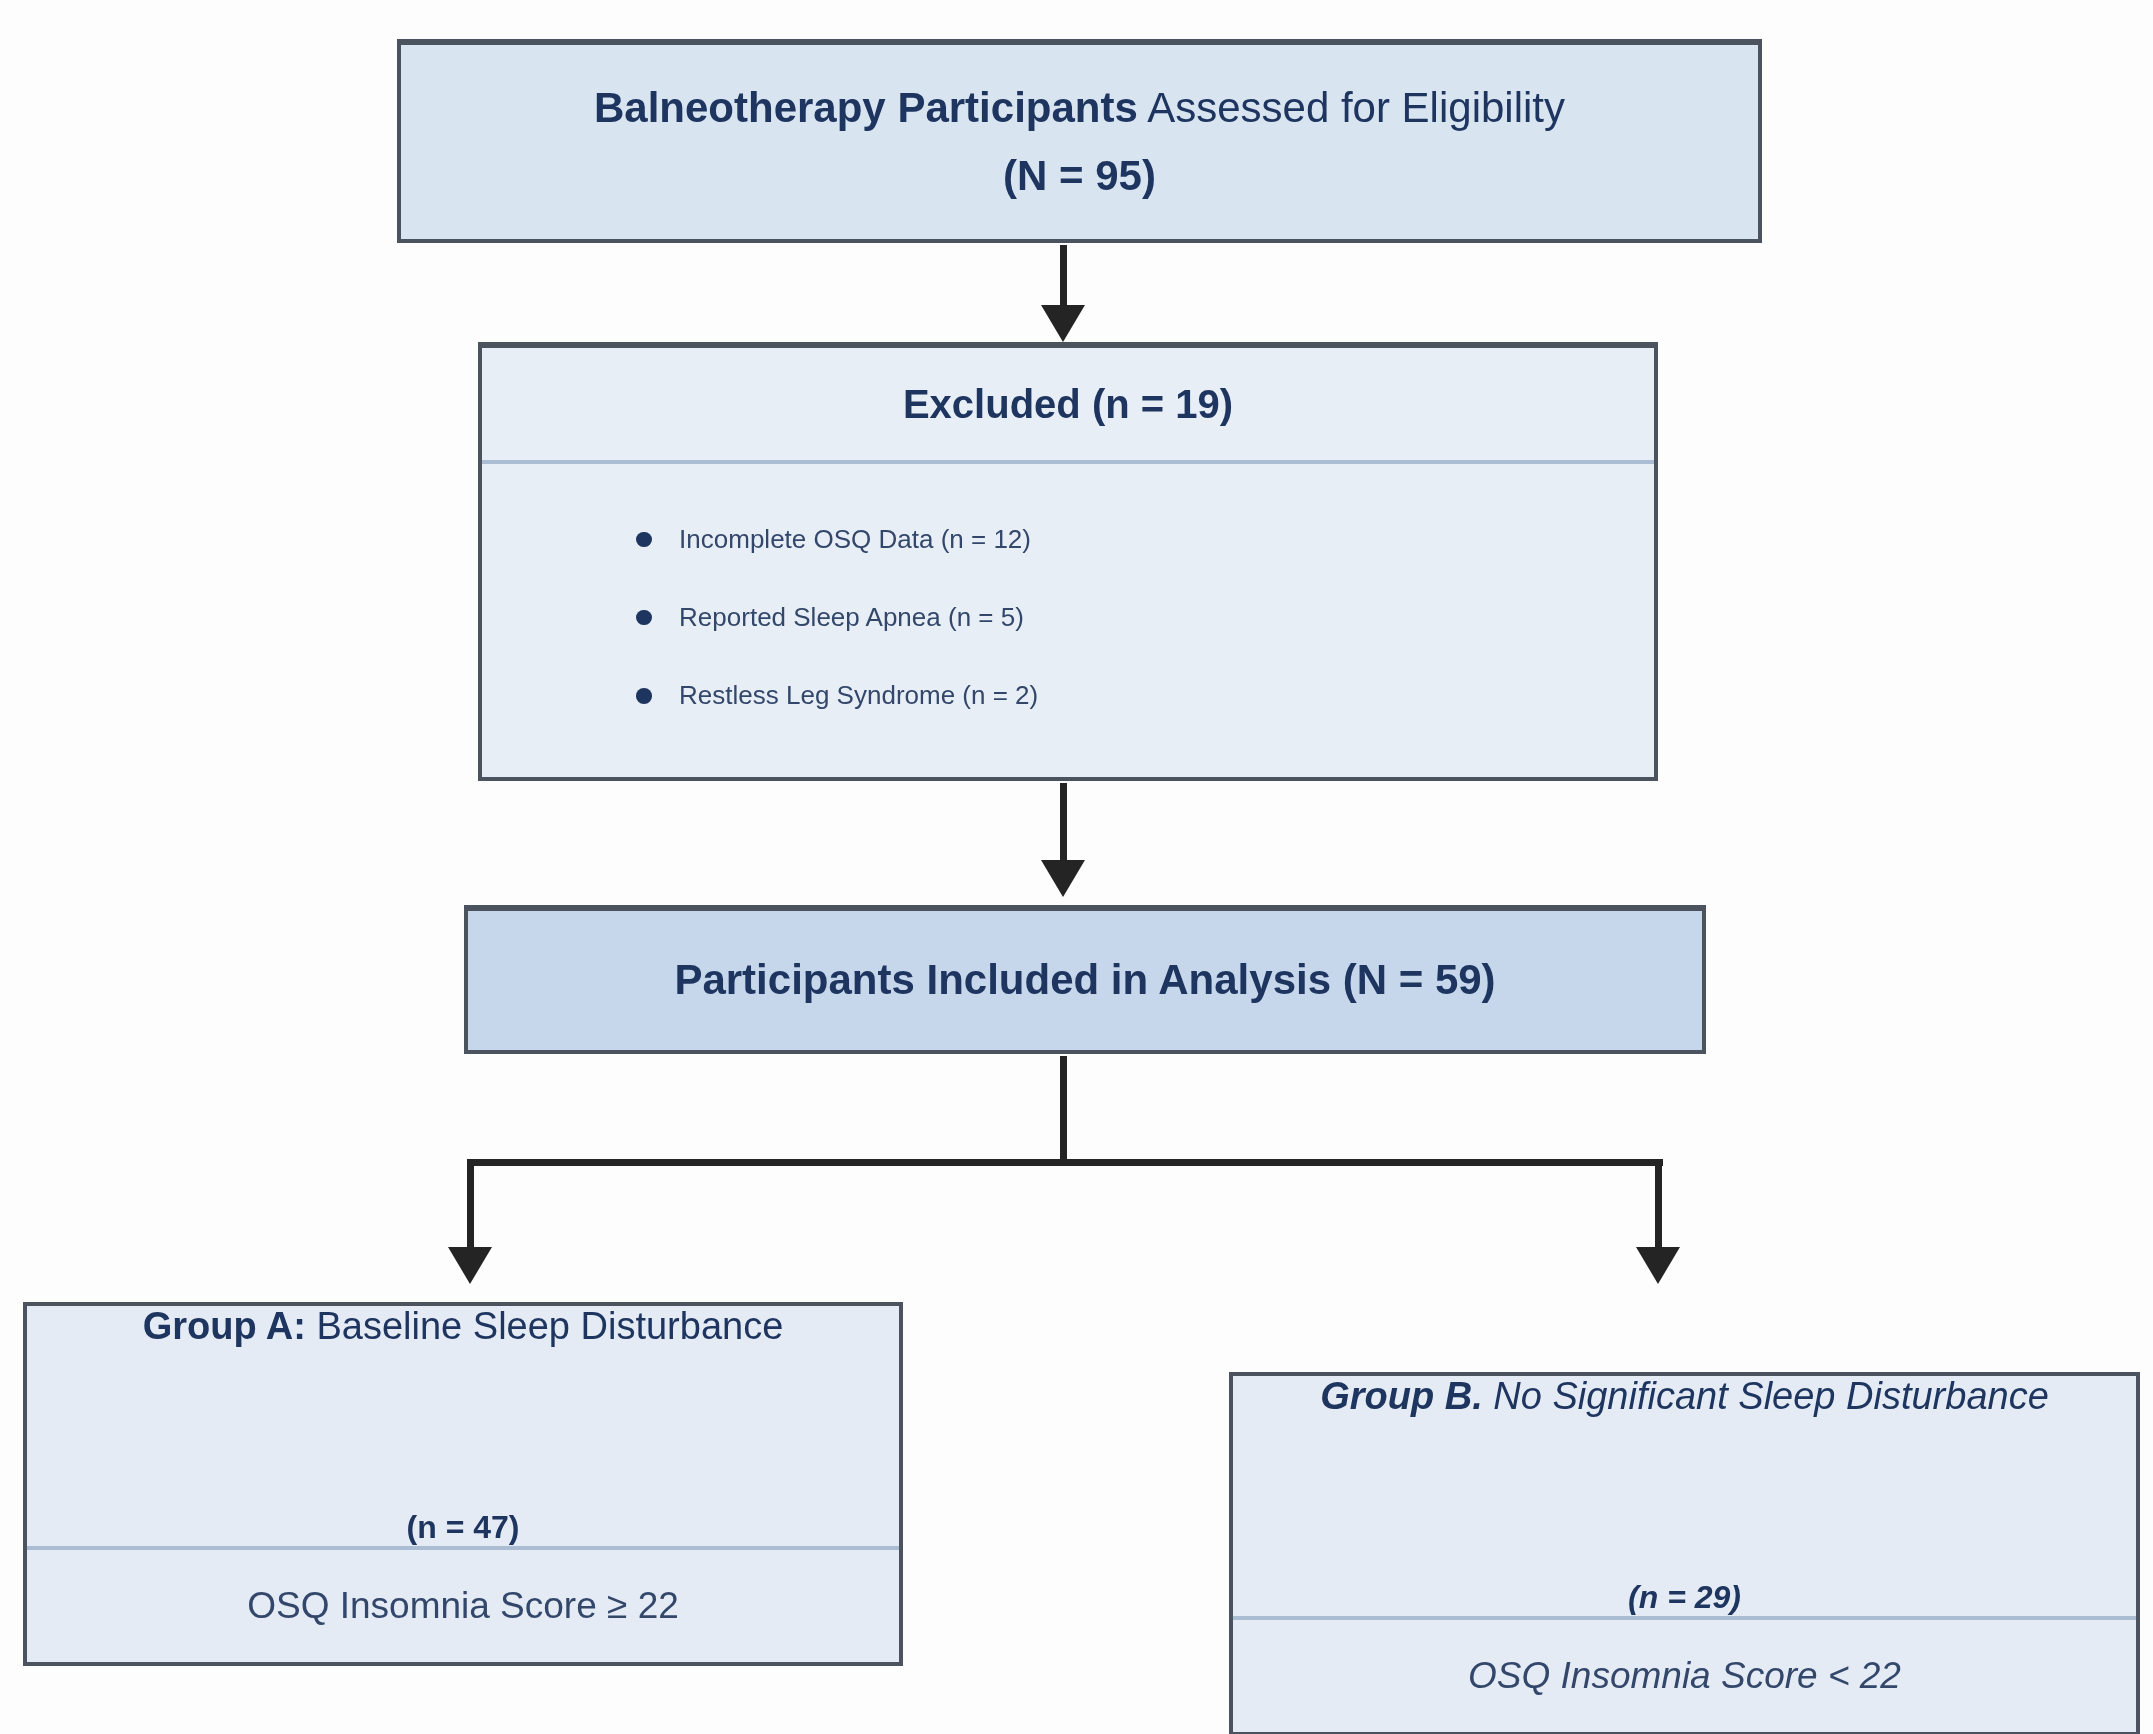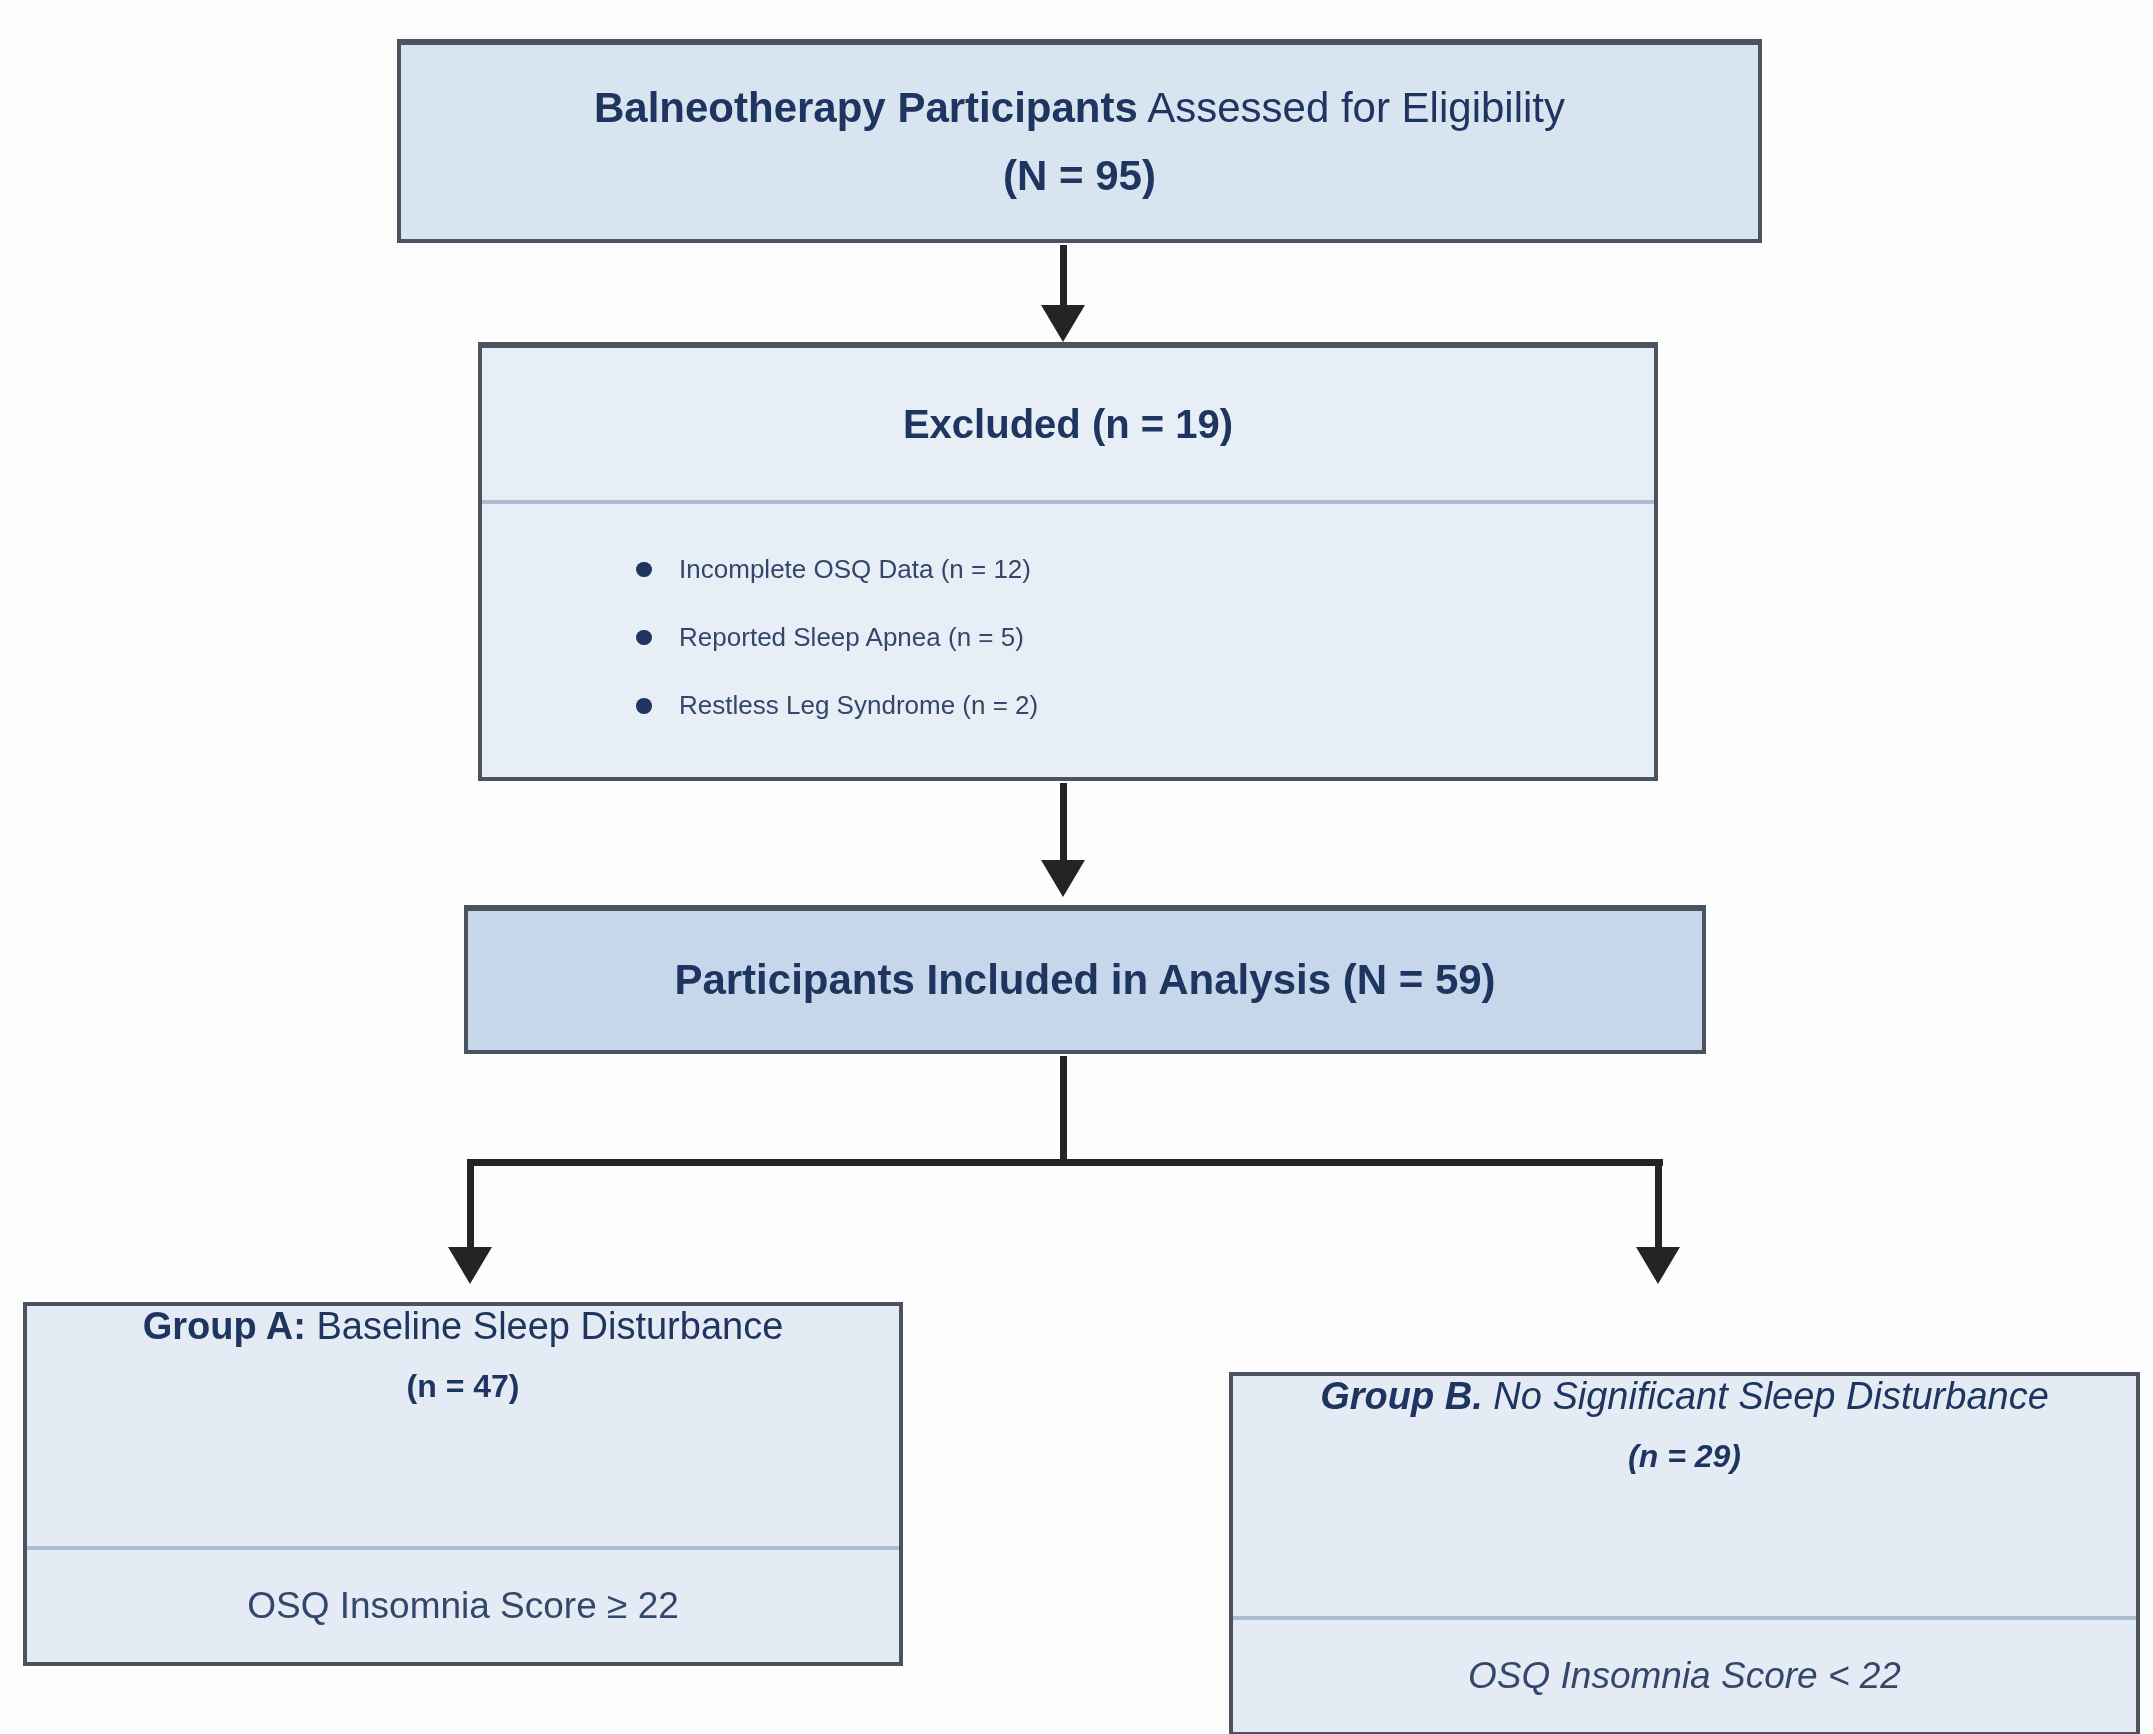--- a/index.html
+++ b/index.html
@@ -23,37 +23,37 @@
 
   
   #box-eligibility{left:397px;top:39px;width:1365px;height:204px;background:var(--fill-medium);
         align-items:center;justify-content:center;gap:21px;border-top-width:6.4px;}
   .line-lg{font-size:42px;line-height:1.1;}
   .bold{font-weight:700;}
   .reg{font-weight:400;}
 
   
   #box-excluded{left:478px;top:342px;width:1180px;height:439px;background:var(--fill-light);border-top-width:6.4px;}
-  .excluded-header{height:152px;display:flex;align-items:center;justify-content:center;
+  .excluded-header{height:112px;display:flex;align-items:center;justify-content:center;
         font-size:40px;font-weight:700;}
   .h-divider{height:3.7px;background:var(--divider);width:100%;flex:none;}
   .excluded-list{flex:1;display:flex;flex-direction:column;justify-content:space-evenly;
         padding:13px 27.5px 18.4px 154px;}
   .bullet-row{display:flex;align-items:center;gap:27.5px;font-size:26px;font-weight:400;color:var(--text-soft);}
   .bullet-dot{width:15.6px;height:15.6px;border-radius:50%;background:var(--text-navy);flex:none;}
 
   
   #box-included{left:464px;top:905px;width:1242px;height:149px;background:var(--fill-dark);
         align-items:center;justify-content:center;border-top-width:6.4px;}
 
   
   .group-box{width:880px;height:364px;background:var(--fill-group);}
   #box-group-a{left:23px;top:1302px;}
   #box-group-b{left:1229px;top:1372px;width:911px;font-style:italic;}
-  .group-title{flex:1;display:flex;flex-direction:column;align-items:center;justify-content:flex-start;gap:20px;}
+  .group-title{flex:1;display:flex;flex-direction:column;align-items:center;justify-content:space-between;gap:20px;}
   .group-line{font-size:38px;line-height:1.1;}
   .group-count{font-size:32px;font-weight:700;}
   .group-criteria{height:112px;display:flex;align-items:center;justify-content:center;
         font-size:37px;font-weight:400;color:var(--text-soft);}
 
   
   .v-line,.h-line{position:absolute;background:var(--arrow);}
   .arrow-head{position:absolute;width:0;height:0;
         border-left:22px solid transparent;border-right:22px solid transparent;
         border-top:37px solid var(--arrow);}

